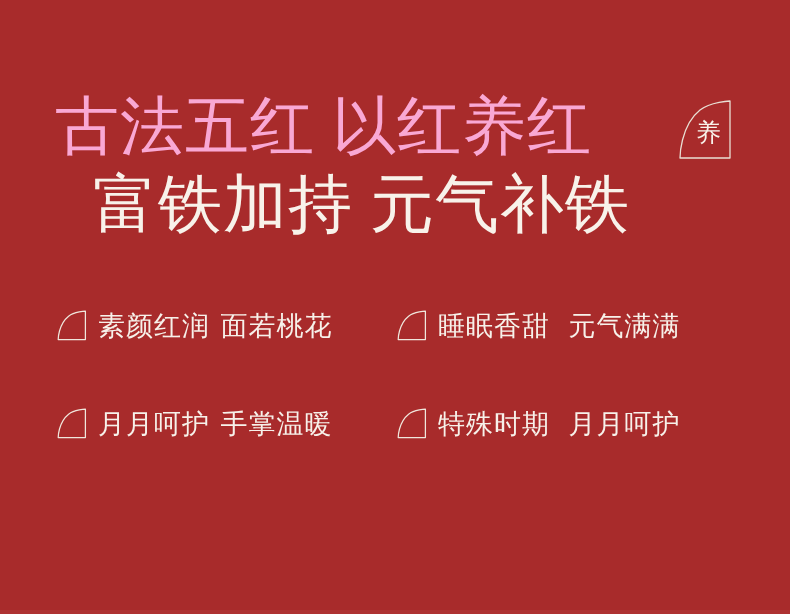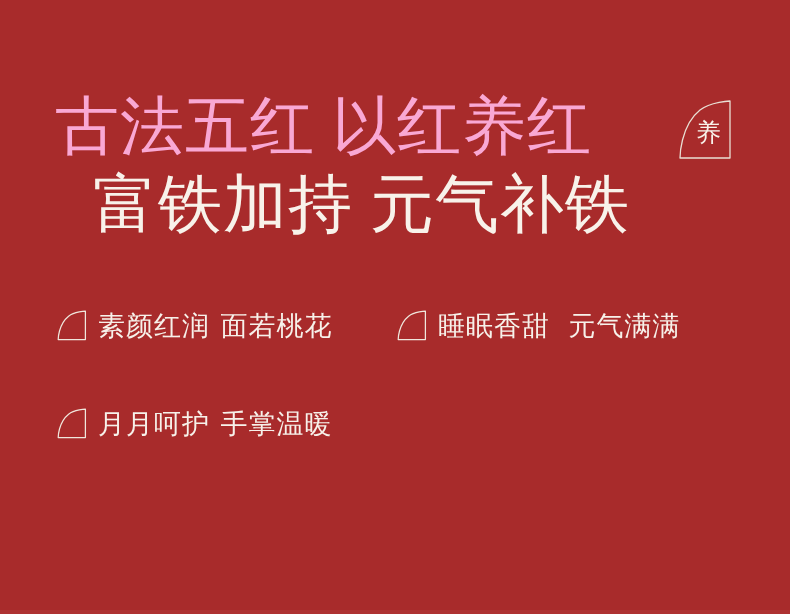--- a/index.html
+++ b/index.html
@@ -184,20 +184,31 @@
           <svg width="30" height="31" viewBox="0 0 30 31" fill="none">
             <path d="M28.4 1.2 L28.4 29.6 L1.2 29.6 C1.2 29.6 1.2 14.5 11.6 6.2 C17.6 1.4 28.4 1.2 28.4 1.2 Z" stroke="#f0e7dd" stroke-width="1.25" fill="none" stroke-linejoin="round"></path>
           </svg>
         </span>
         <span class="feature-text">
           <span class="feature-line line-1">月月呵护</span>
           <span class="feature-line line-2">手掌温暖</span>
         </span>
       </div>
 
+      <div class="feature-cell col-right">
+        <span class="fan-bullet">
+          <svg width="30" height="31" viewBox="0 0 30 31" fill="none">
+            <path d="M28.4 1.2 L28.4 29.6 L1.2 29.6 C1.2 29.6 1.2 14.5 11.6 6.2 C17.6 1.4 28.4 1.2 28.4 1.2 Z" stroke="#f0e7dd" stroke-width="1.25" fill="none" stroke-linejoin="round"></path>
+          </svg>
+        </span>
+        <span class="feature-text">
+          <span class="feature-line line-1">特殊时期</span>
+          <span class="feature-line line-2">月月呵护</span>
+        </span>
+      </div>
 
     </div>
 
   </div>
 
   <div id="bottom-band" style="background: rgb(174, 50, 50);"></div>
 
 </div>
 
 </body></html>

